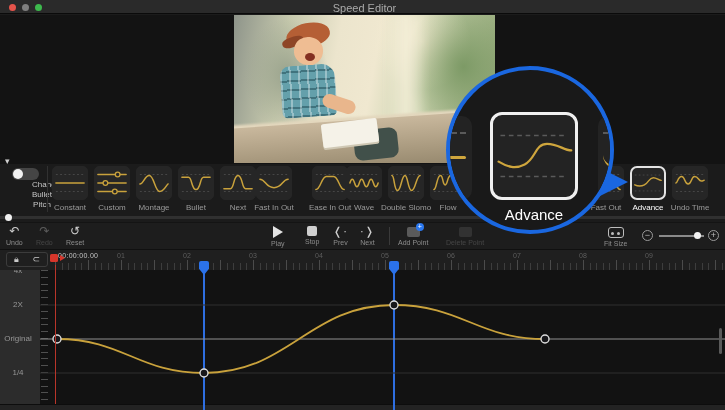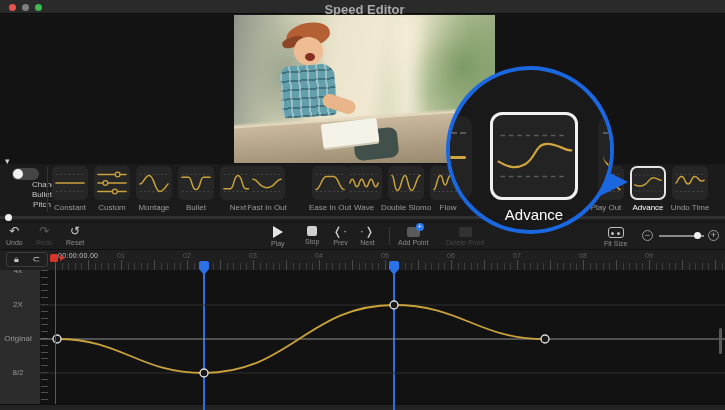--- a/index.html
+++ b/index.html
@@ -5,21 +5,21 @@
   html,body{margin:0;padding:0;background:#000;}
   *{box-sizing:border-box;font-family:"Liberation Sans",sans-serif;}
   .app{position:relative;width:725px;height:410px;background:#1b1b1b;overflow:hidden;}
 
   
   .titlebar{position:absolute;left:0;top:0;width:725px;height:14px;background:#2a2a2a;border-bottom:1px solid #0a0a0a;}
   .tl{position:absolute;top:4px;width:7px;height:7px;border-radius:50%;}
   .tl.red{left:9px;background:#e5544b;}
   .tl.gray{left:22px;background:#7f7f7f;}
   .tl.green{left:35px;background:#3db94d;}
-  .title{position:absolute;left:4px;right:0;top:2px;text-align:center;font-size:13px;color:#a9a9a9;font-weight:bold;}
+  .title{position:absolute;left:4px;right:0;top:2px;text-align:center;font-size:11px;color:#a9a9a9;}
 
   
   .preview{position:absolute;left:0;top:15px;width:725px;height:149px;background:#131313;}
   .photo{position:absolute;left:234px;top:0;width:261px;height:148px;overflow:hidden;background:
     radial-gradient(60px 80px at 20% 40%, #9aa38d 0%, transparent 70%),
     radial-gradient(80px 90px at 88% 35%, #7d9a66 0%, transparent 75%),
     radial-gradient(70px 70px at 72% 18%, #f4ecd2 0%, transparent 70%),
     linear-gradient(100deg,#8e948a 0%,#c6c9ad 20%,#ece5cd 38%,#f0e8d0 52%,#c9d2ae 68%,#8fa574 100%);}
   .trunk{position:absolute;left:150px;top:0;width:44px;height:120px;background:linear-gradient(90deg,rgba(240,232,210,.0),rgba(244,238,216,.85),rgba(240,232,210,0));filter:blur(3px);}
   .bench{position:absolute;left:-10px;top:104px;width:290px;height:60px;background:linear-gradient(180deg,#c9b89d,#a8997e 55%,#8d8066);transform:skewY(-4deg);}
@@ -199,21 +199,21 @@
         <div class="preset" style="left:220px">
     <div class="thumb">
             <svg viewBox="0 0 36 34">
       <path class="dash" d="M3,8H33"></path>
               <path class="dash" d="M3,26H33"></path>
       <path class="cur" d="M3,23H10C14,23 13,9 18,9C23,9 22,23 26,23H33"></path>
             </svg>
           </div>
     <div class="plabel">Next</div>
         </div>
-        <div class="preset" style="left:249px">
+        <div class="preset" style="left:256px">
     <div class="thumb">
             <svg viewBox="0 0 36 34">
       <path class="dash" d="M3,8H33"></path>
               <path class="dash" d="M3,26H33"></path>
       <path class="cur" d="M3,13C9,13 9,22 18,22C27,22 27,13 33,13"></path>
             </svg>
           </div>
     <div class="plabel">Fast In Out</div>
         </div>
         <div class="preset" style="left:312px">
@@ -257,21 +257,21 @@
     <div class="plabel">Flow</div>
         </div>
         <div class="preset" style="left:588px">
     <div class="thumb">
             <svg viewBox="0 0 36 34">
       <path class="dash" d="M3,8H33"></path>
               <path class="dash" d="M3,26H33"></path>
       <path class="cur" d="M3,10C12,10 20,11 25,16C29,19 31,24 33,24"></path>
             </svg>
           </div>
-    <div class="plabel">Play Out</div>
+    <div class="plabel">Fast Out</div>
         </div>
         <div class="preset selected" style="left:630px">
     <div class="thumb">
             <svg viewBox="0 0 36 34">
       <path class="dash" d="M3,8H33"></path>
               <path class="dash" d="M3,26H33"></path>
       <path class="cur" d="M3,19C7,21 10,21 14,19C19,17 19,11 24,11C28,11 30,14 33,14"></path>
             </svg>
           </div>
     <div class="plabel">Advance</div>
@@ -365,21 +365,21 @@
         <span class="rlab" style="left:649px">09</span>
       </div>
     <div class="ticks"></div>
     <div class="ticksmajor"></div>
 
     <div class="graphbg"></div>
     <div class="ypanel" id="ypanel">
         <span class="ylab" style="top:-4px">4x</span>
         <span class="ylab" style="top:30px">2X</span>
         <span class="ylab" style="top:64px">Original</span>
-        <span class="ylab" style="top:98px">8/2</span>
+        <span class="ylab" style="top:98px">1/4</span>
       </div>
     <div class="minirule"></div>
 
     <div id="klines">
         <div class="kline" style="left:203.25px"></div>
         <div class="kpin" style="left:199px"></div>
         <div class="kline" style="left:393.25px"></div>
         <div class="kpin" style="left:389px"></div>
       </div>
     <div class="redline" style="left: 54.5px;"></div>

